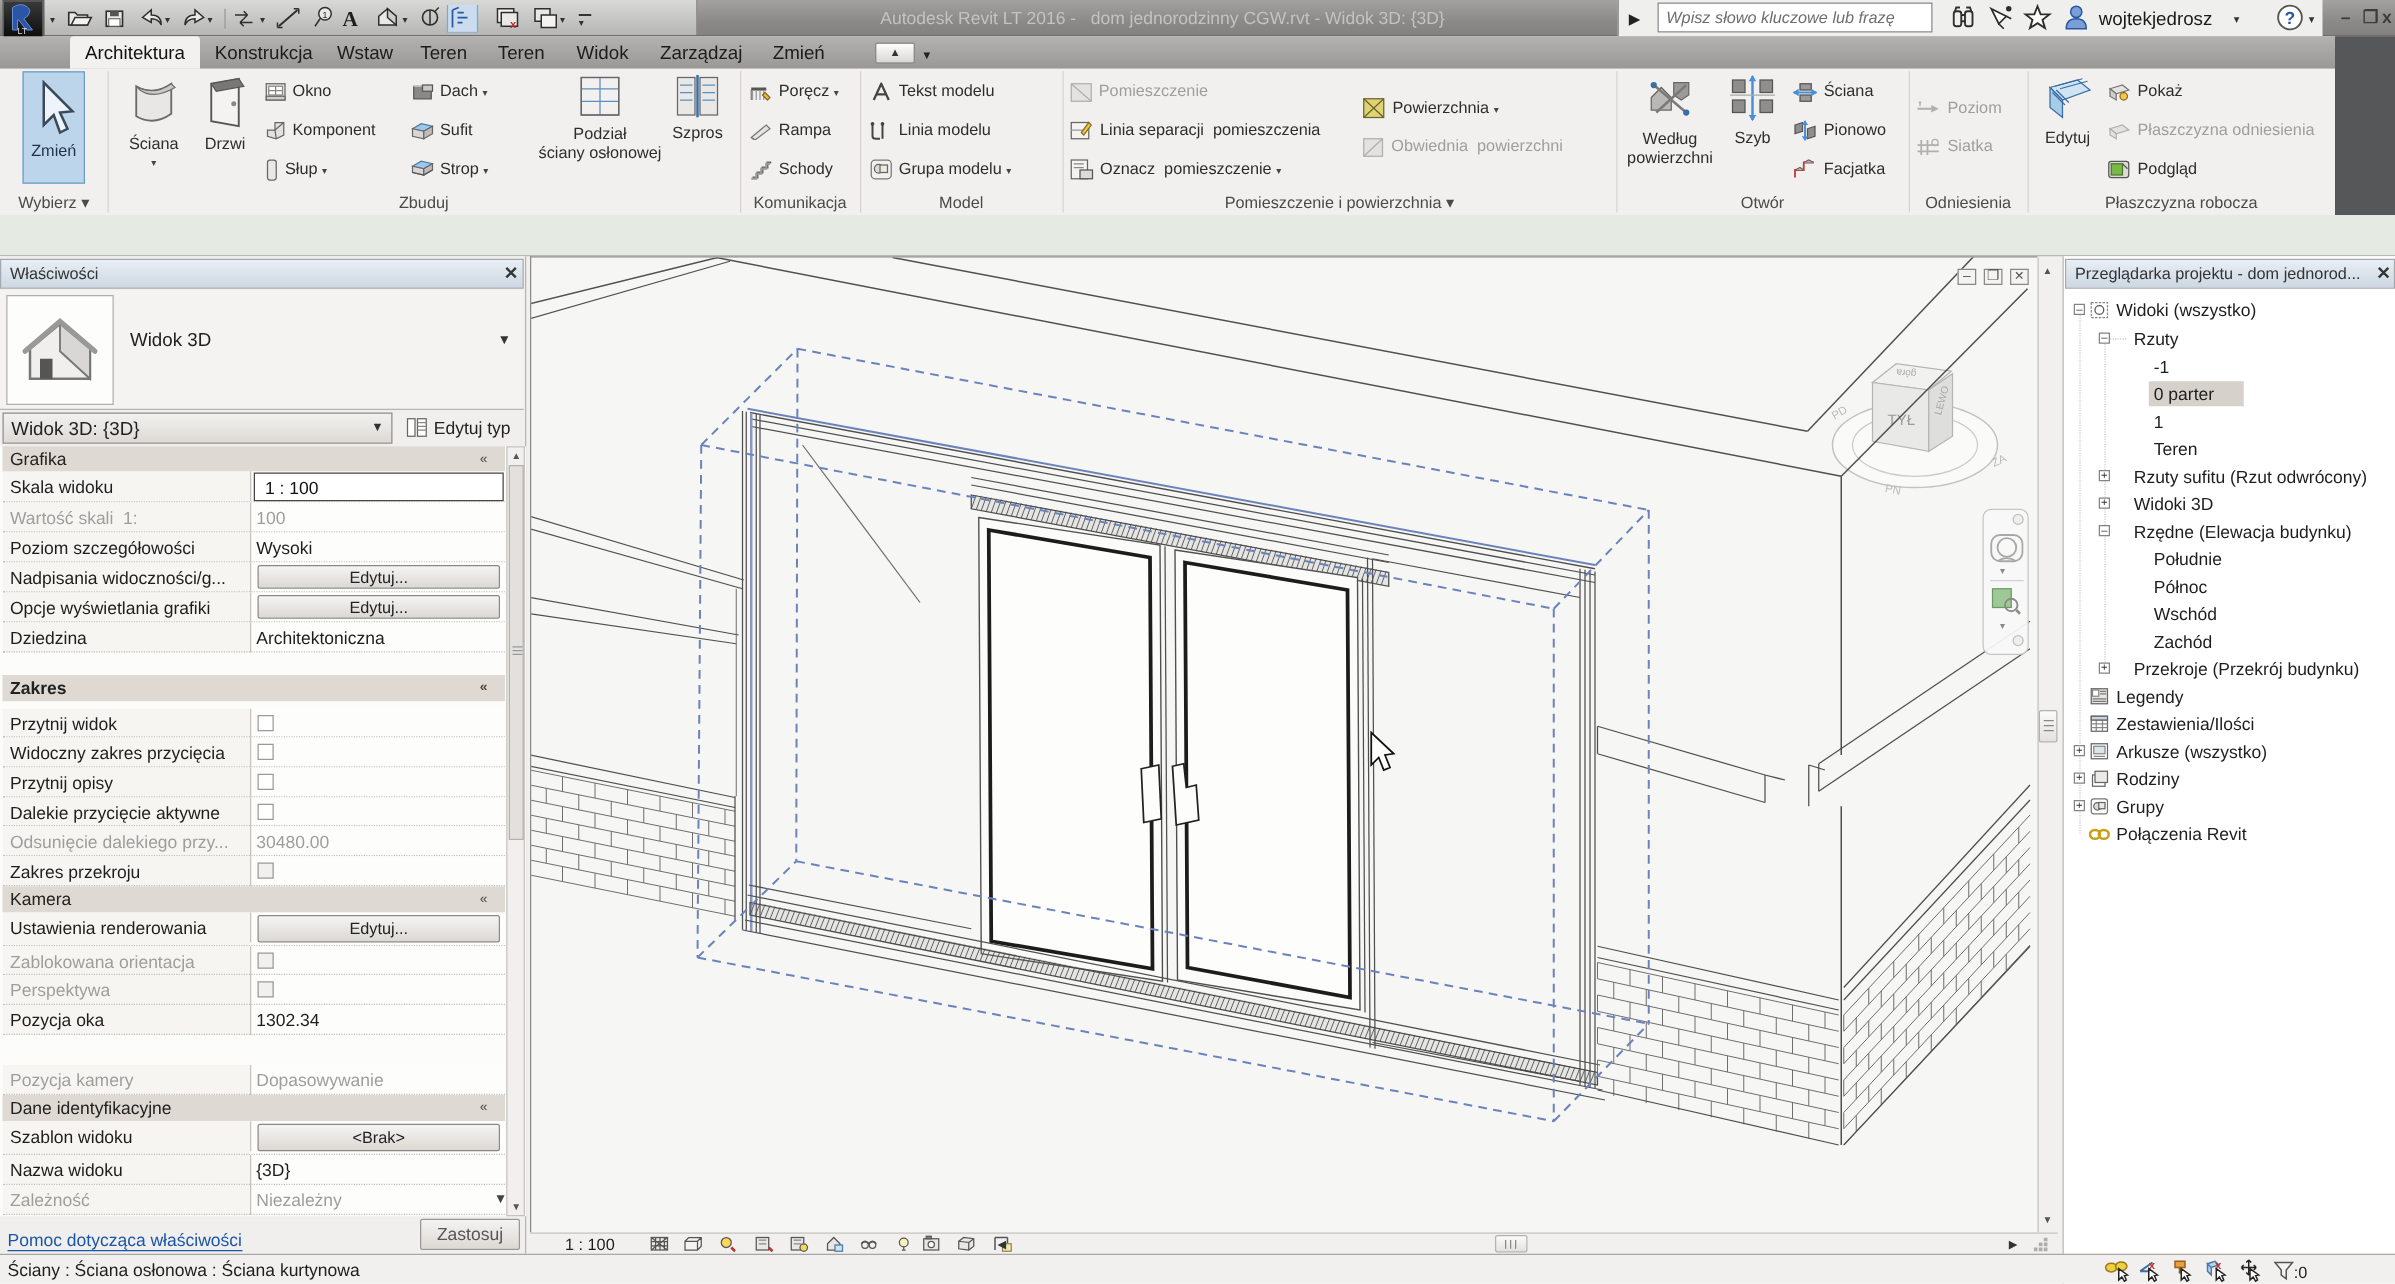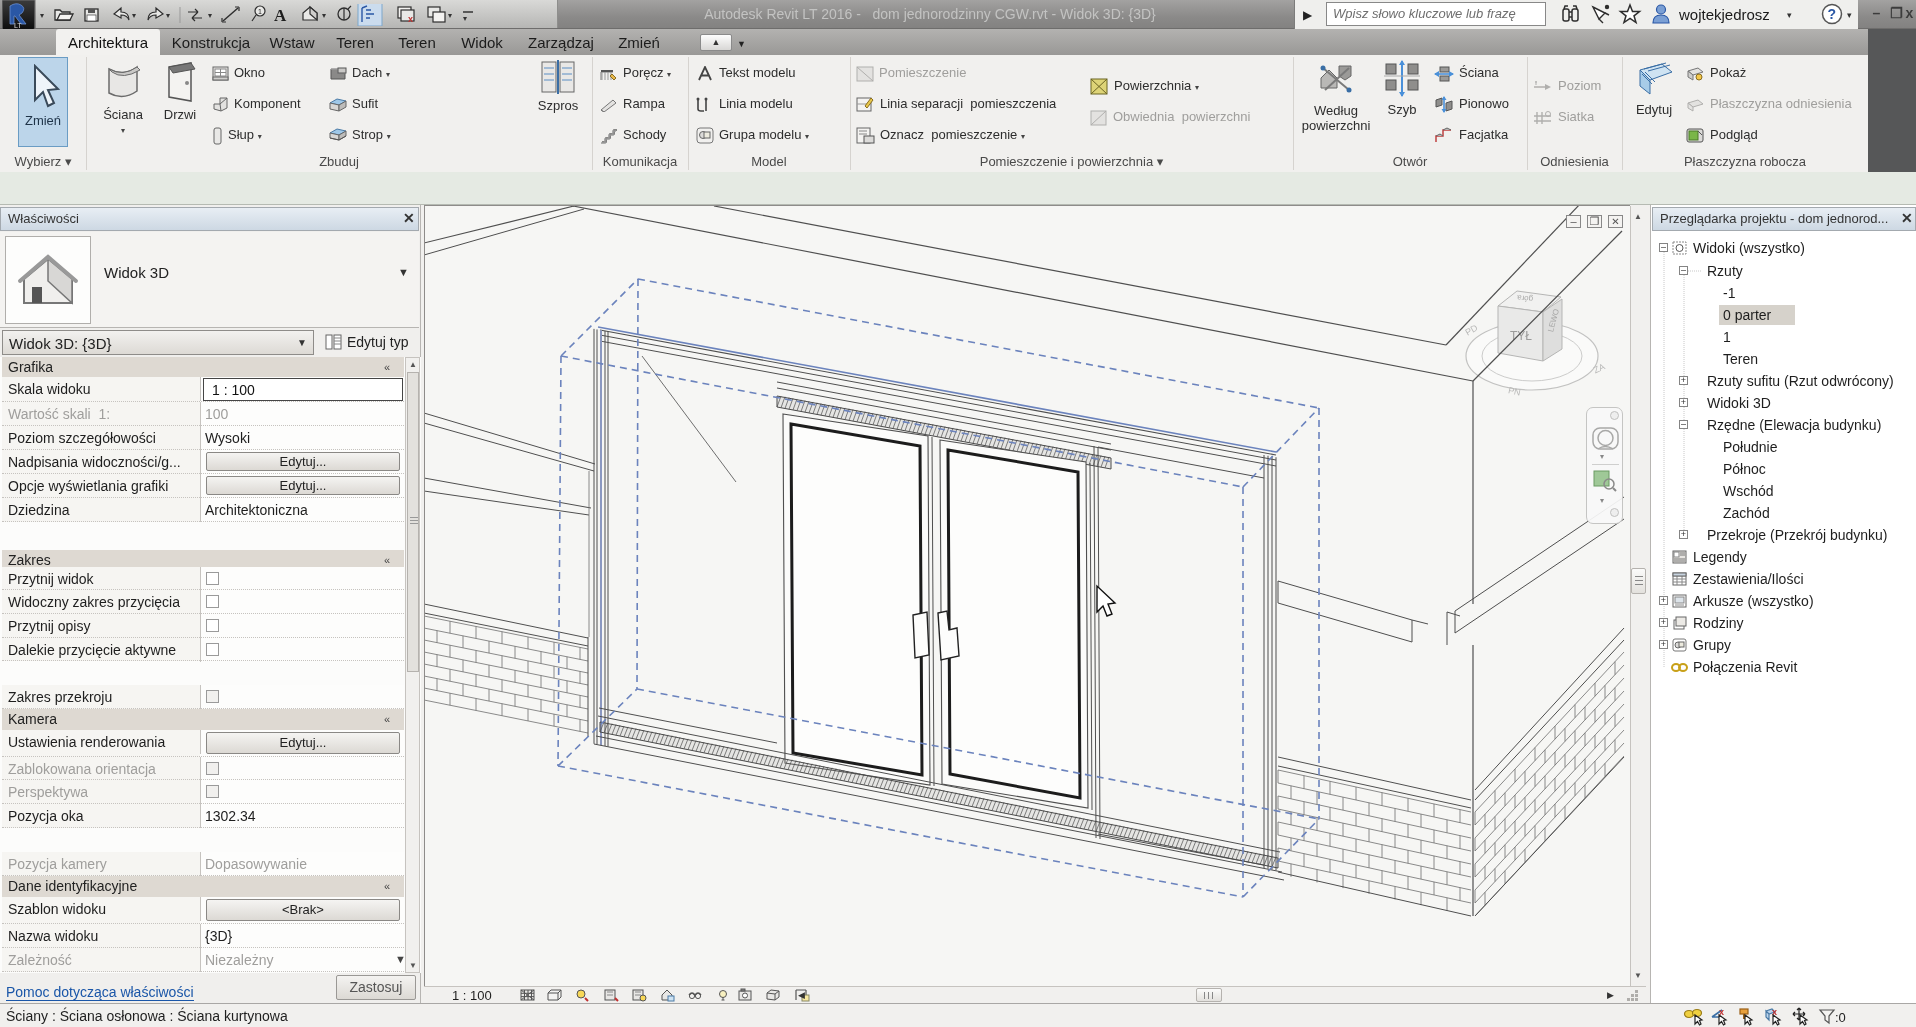--- a/index.html
+++ b/index.html
@@ -301,20 +301,28 @@
         </svg>Sufit
     </div>
     <div class="smallrow" style="left:329px;top:67px;">
       <svg width="18" height="16" viewBox="0 0 18 16">
           <path d="M1 5 L8 1 L17 3 L10 7 Z" fill="#9fc8e8" stroke="#4a7aa6"></path>
           <path d="M1 5 L10 7 L10 12 L1 10 Z" fill="#d8d7d5" stroke="#666"></path>
           <path d="M10 7 L17 3 L17 8 L10 12 Z" fill="#bdbcba" stroke="#666"></path>
           <path d="M1 10 L10 12 L17 8" fill="none" stroke="#555"></path>
         </svg>Strop <span style="font-size:8px;color:#444;">▾</span>
     </div>
+    <div class="bigbtn" style="left:424px;top:3px;width:112px;">
+      <svg width="34" height="34" viewBox="0 0 34 34" style="margin-top:2px;">
+        <rect x="2" y="2" width="30" height="30" fill="#f2f1ef" stroke="#666"></rect>
+        <path d="M2 11 L32 11 M2 21 L32 21 M17 2 L17 32" stroke="#5b8ec4" fill="none"></path>
+        <rect x="2" y="2" width="30" height="30" fill="none" stroke="#666"></rect>
+      </svg>
+      <div class="lbl" style="line-height:15px;">Podział<br>ściany osłonowej</div>
+    </div>
     <div class="bigbtn" style="left:528px;top:3px;width:60px;">
       <svg width="36" height="34" viewBox="0 0 36 34" style="margin-top:2px;">
         <rect x="2" y="2" width="14" height="30" fill="#e9e8e6" stroke="#666"></rect>
         <rect x="20" y="2" width="14" height="30" fill="#e9e8e6" stroke="#666"></rect>
         <path d="M4 8 L14 8 M4 14 L14 14 M4 20 L14 20 M22 8 L32 8 M22 14 L32 14 M22 20 L32 20" stroke="#5b8ec4"></path>
         <line x1="18" y1="0" x2="18" y2="34" stroke="#3a6ea5" stroke-width="2"></line>
       </svg>
       <div class="lbl">Szpros</div>
     </div>
 
@@ -544,40 +552,45 @@
       <div class="prow" style="top:117px;">
           <div class="pl">Opcje wyświetlania grafiki</div>
           <div class="pvline"></div>
           <div class="edit-btn">Edytuj...</div>
         </div>
       <div class="prow" style="top:141px;">
           <div class="pl">Dziedzina</div>
           <div class="pvline"></div>
           <div class="pv">Architektoniczna</div>
         </div>
-      <div class="pcat" style="top:193px;">Zakres<span class="chev">«</span></div>
+      <div class="pcat" style="top:183px;font-weight:bold;">Zakres<span class="chev">«</span></div>
       <div class="prow" style="top:210px;height:23px;">
           <div class="pl">Przytnij widok</div>
           <div class="pvline"></div>
           <div class="checkbox"></div>
         </div>
       <div class="prow" style="top:233px;">
           <div class="pl">Widoczny zakres przycięcia</div>
           <div class="pvline"></div>
           <div class="checkbox"></div>
         </div>
       <div class="prow" style="top:257px;">
           <div class="pl">Przytnij opisy</div>
           <div class="pvline"></div>
           <div class="checkbox"></div>
         </div>
       <div class="prow" style="top:281px;height:23px;">
           <div class="pl">Dalekie przycięcie aktywne</div>
           <div class="pvline"></div>
           <div class="checkbox"></div>
+        </div>
+      <div class="prow" style="top:304px;">
+          <div class="pl grey">Odsunięcie dalekiego przy...</div>
+          <div class="pvline"></div>
+          <div class="pv grey">30480.00</div>
         </div>
       <div class="prow" style="top:328px;">
           <div class="pl">Zakres przekroju</div>
           <div class="pvline"></div>
           <div class="checkbox" style="background:#f1f0ee;"></div>
         </div>
       <div class="pcat" style="top:352px;">Kamera<span class="chev">«</span></div>
       <div class="prow" style="top:373px;height:27px;">
           <div class="pl">Ustawienia renderowania</div>
           <div class="pvline"></div>

